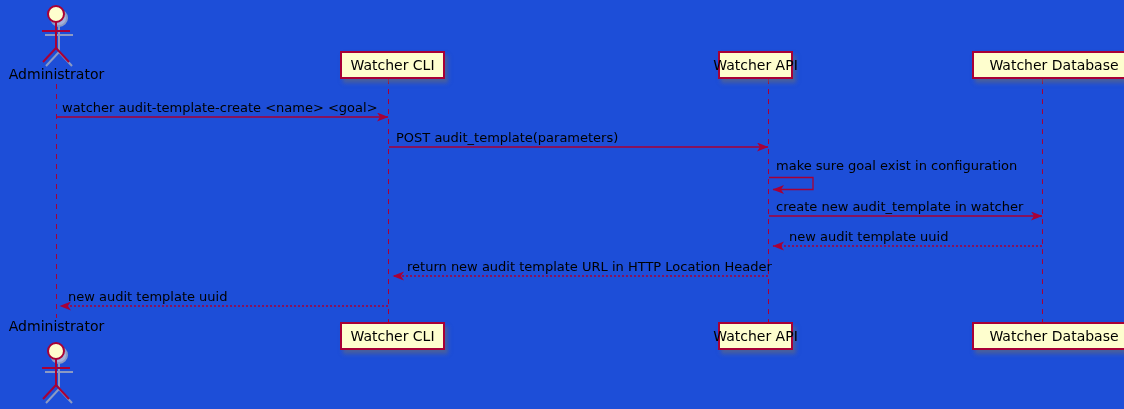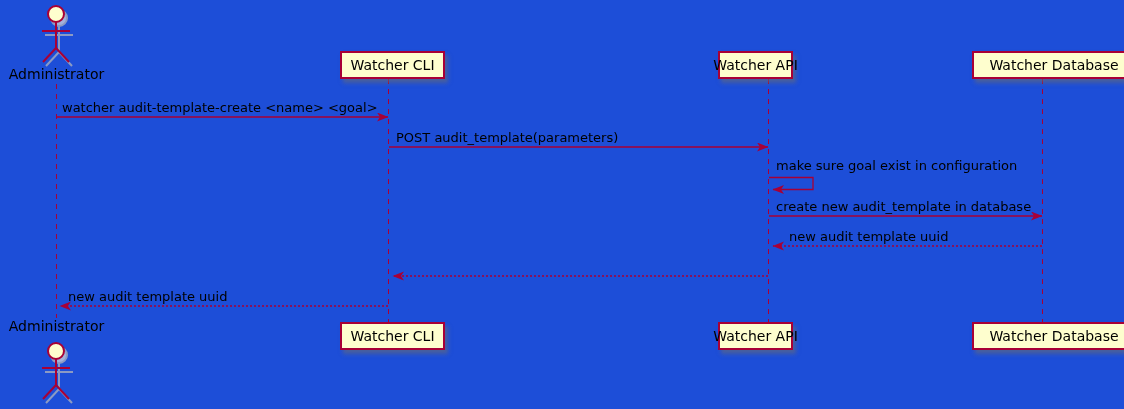--- a/index.html
+++ b/index.html
@@ -128,17 +128,18 @@
   <div class="participant-box pb-api pb-top">Watcher API</div>
   <div class="participant-box pb-db pb-top">Watcher Database</div>
 
   <div class="participant-box pb-cli pb-bot">Watcher CLI</div>
   <div class="participant-box pb-api pb-bot">Watcher API</div>
   <div class="participant-box pb-db pb-bot">Watcher Database</div>
 
   <div class="msg-label m1">watcher audit-template-create &lt;name&gt; &lt;goal&gt;</div>
   <div class="msg-label m2">POST audit_template(parameters)</div>
   <div class="msg-label m3">make sure goal exist in configuration</div>
-  <div class="msg-label m4">create new audit_template in database</div>
+  <div class="msg-label m4">create new audit_template in watcher</div>
   <div class="msg-label m5">new audit template uuid</div>
+  <div class="msg-label m6">return new audit template URL in HTTP Location Header</div>
   <div class="msg-label m7">new audit template uuid</div>
 
 </div>
 
 </body></html>

